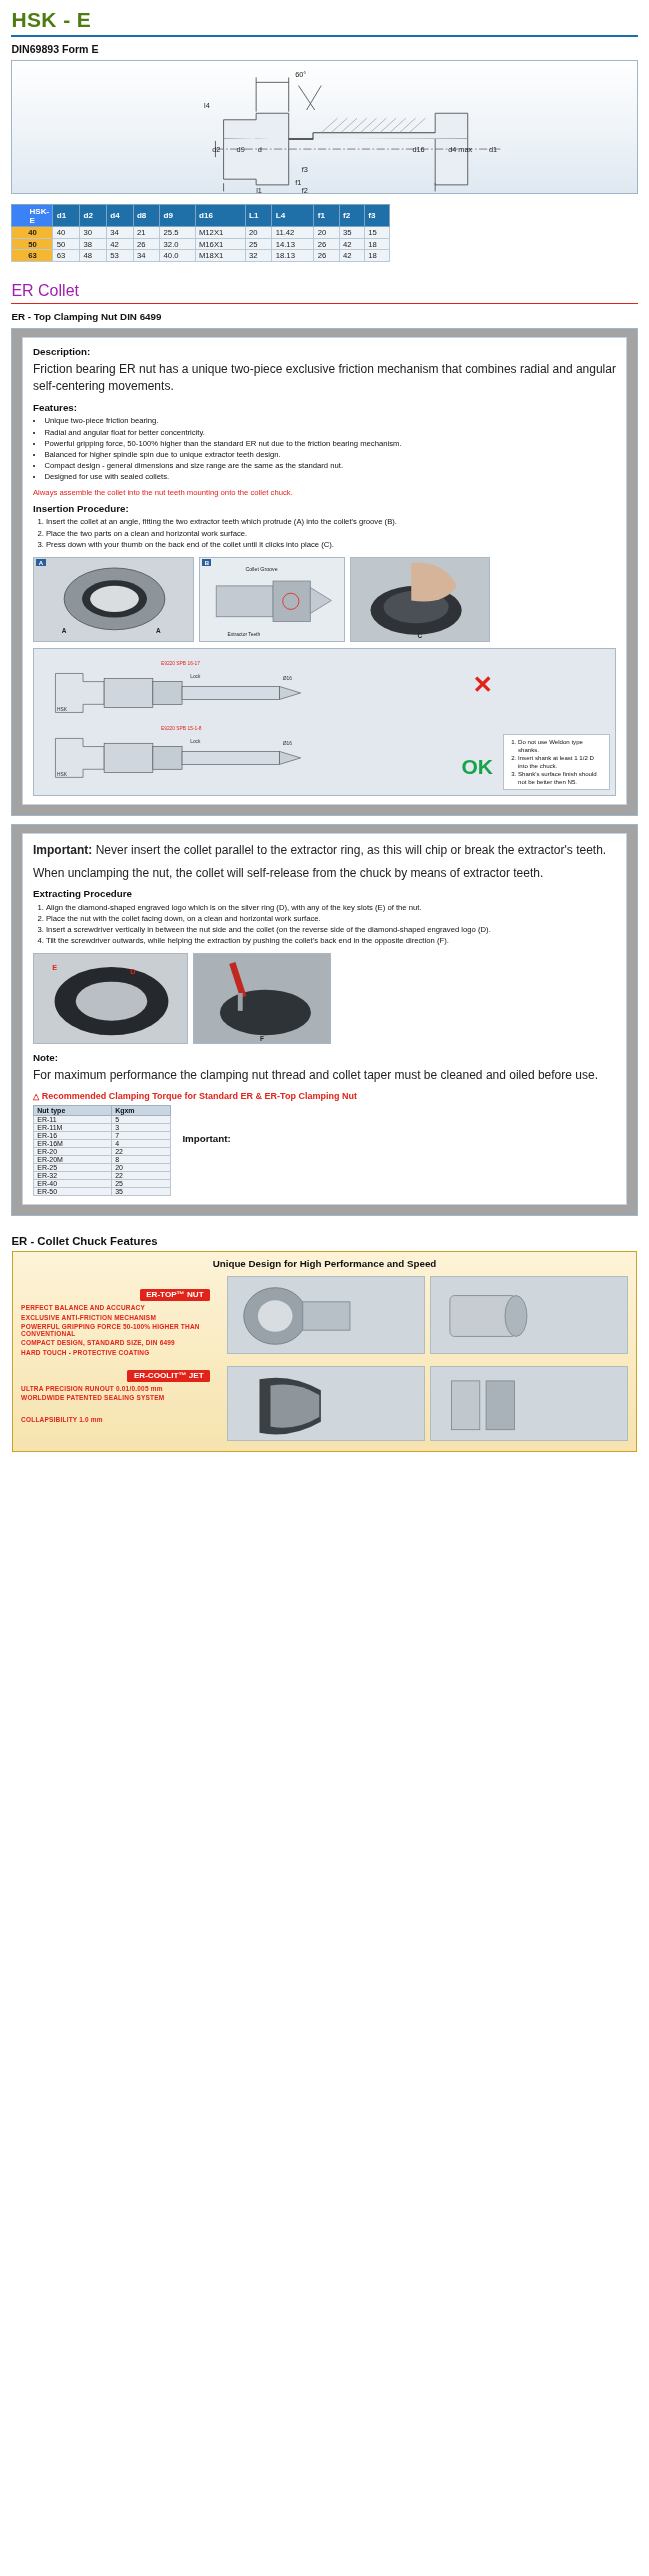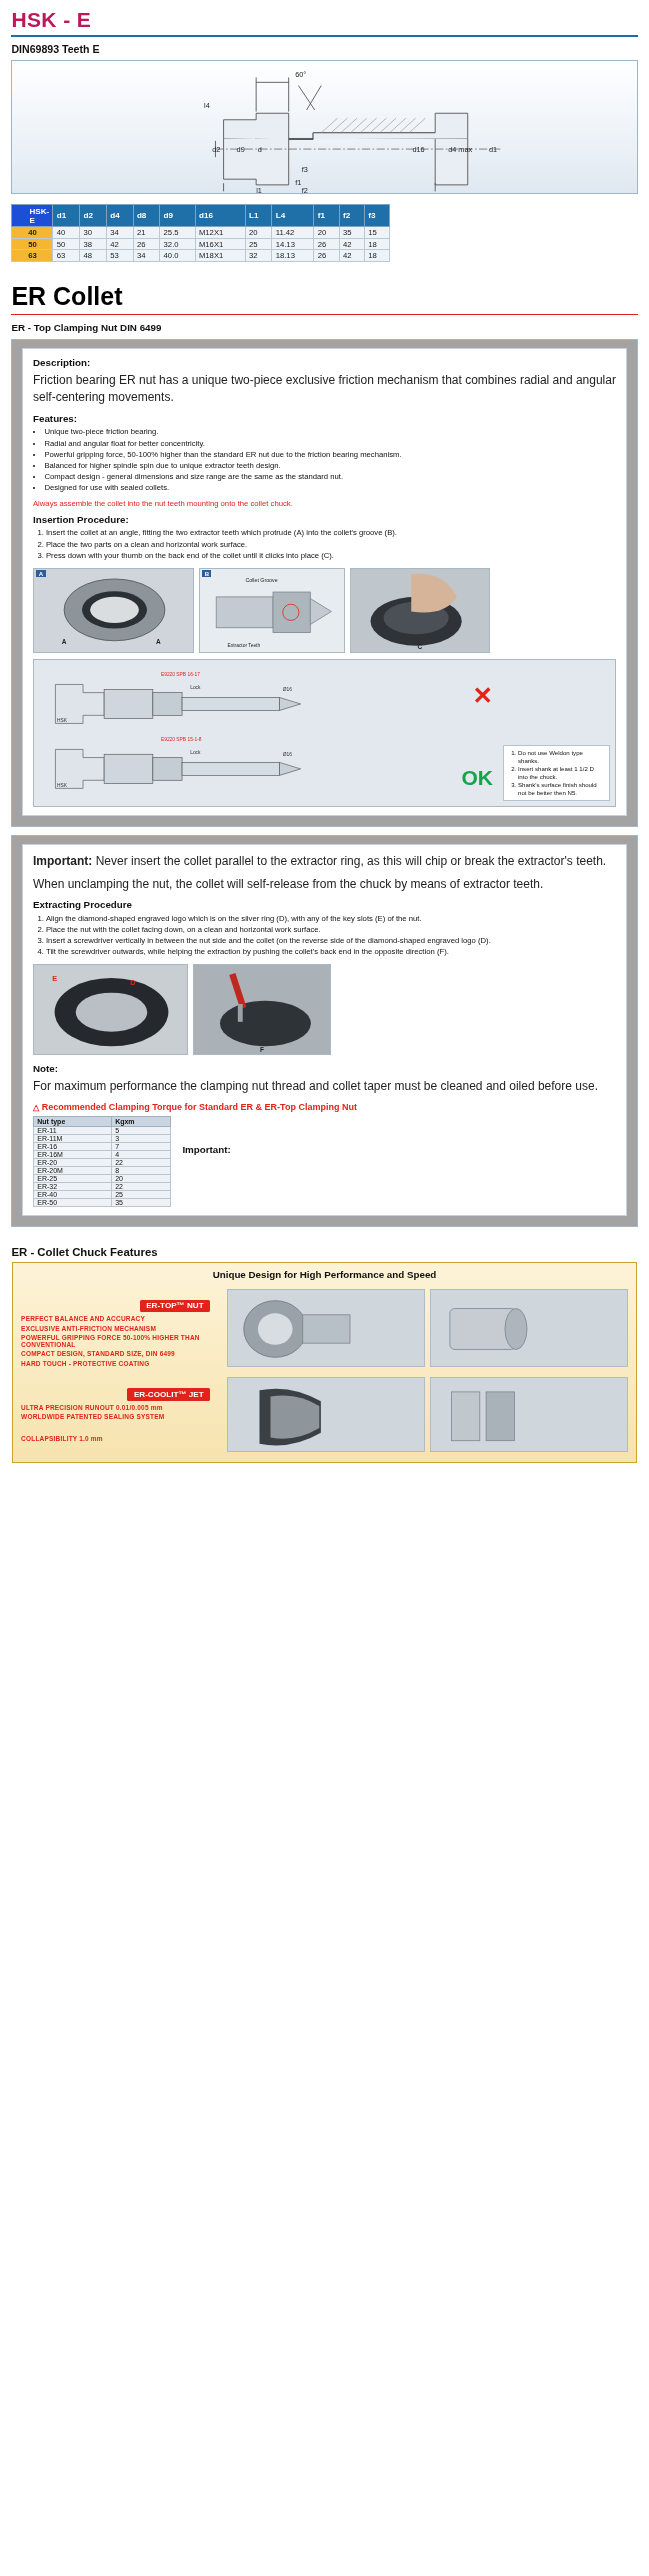--- a/index.html
+++ b/index.html
@@ -8,21 +8,21 @@
     width: 649px;
     background: #ffffff;
     font-family: "Liberation Sans", sans-serif;
     color: #111;
     font-size: 9px;
   }
   .page { width: 649px; position: relative; padding: 0 0 16.3px 0; }
 
   
   .sec-title {
-    color: #be185d;
+    color: #4d7c0f;
     font-size: 21px;
     font-weight: bold;
     letter-spacing: 0.4px;
     padding: 8.1px 11.4px 1.6px 11.4px;
   }
   .hr-blue { height: 1.6px; background: #1b6faa; margin: 1.6px 11.4px 6.5px 11.4px; }
   .sub-title {
     color: #111;
     font-size: 10.6px;
     font-weight: bold;
@@ -47,40 +47,40 @@
   }
   table.spec th {
     background: #1f6fa8;
     color: #fff;
     font-weight: bold;
     text-align: left;
     padding: 1.6px 3.3px;
     border: 0.8px solid #7fa3c0;
     font-size: 8.1px;
   }
-  table.spec th.first { background: #1d4ed8; padding-left: 17px; }
+  table.spec th.first { background: #3b82f6; padding-left: 17px; }
   table.spec td {
     border: 0.8px solid #b9c9d8;
     padding: 0.8px 3.3px;
     background: #eef3f8;
     color: #222;
   }
   table.spec td.lbl {
     background: #f5b731;
     font-weight: bold;
     color: #222;
     text-align: center;
     width: 28px;
   }
 
   
   .sec2-title {
-    color: #000000;
-    font-size: 25px;
-    font-weight: bold;
+    color: #a21caf;
+    font-size: 16px;
+    font-weight: normal;
     padding: 11.4px 11.4px 1.6px 11.4px;
   }
   .hr-red { height: 1.6px; background: #e2231a; margin: 1.6px 11.4px 6.5px 11.4px; }
   .sub2-title {
     font-size: 9.8px; font-weight: bold; padding: 0 11.4px 6.5px 11.4px; color:#111;
   }
 
   .bluebox {
     margin: 0 11.4px 8.1px 11.4px;
     border: 0.8px solid #9fb6c9;
@@ -153,33 +153,33 @@
     margin: 0 12px; border: 0.8px solid #c9a227;
     background: linear-gradient(180deg,#fdf3d7 0%, #f6e3ae 100%);
     padding: 6.5px 8.1px 9.8px 8.1px;
   }
   .goldtitle { text-align:center; font-weight:bold; font-size:9.8px; color:#111; margin-bottom:6.5px; }
   .badge {
     display:inline-block; background:#e2231a; color:#fff; font-weight:bold;
     font-size:8.1px; padding:1.6px 6.5px; border-radius:1.6px;
   }
   .featline { color:#e2231a; font-size:6.5px; font-weight:bold; margin:2.4px 0; letter-spacing:0.2px; }
-  .featwrap { display:flex; gap:17px; align-items:center; }
+  .featwrap { display:flex; gap:17px; align-items:flex-start; }
   .featcol { width: 189px; padding-top: 13px; }
   .imgcol { flex:1; display:flex; gap:4.9px; }
   .imgbox { background:#cfd6dc; border:0.8px solid #b0bbc4; flex:1; position:relative; }
 </style>
 </head>
 <body>
 
 <div class="page">
 
   <div class="sec-title">HSK - E</div>
   <div class="hr-blue"></div>
-  <div class="sub-title">DIN69893 Teeth E</div>
+  <div class="sub-title">DIN69893 Form E</div>
 
   <div class="draw-panel">
     <svg width="625" height="133" viewBox="0 0 768 163" style="font-size:11px">
       <g stroke="#444" fill="none" stroke-width="1">
 
         <path d="M260 95 L260 145 L300 145 L300 152 L340 152 L340 96 L370 96 L370 88 L520 88 L520 152 L560 152 L560 95 Z" fill="#e9eef4"></path>
         <path d="M260 95 L260 72 L300 72 L300 64 L340 64 L340 96" fill="#e9eef4"></path>
         <path d="M340 96 L370 96 L370 88 L520 88 L520 64 L560 64 L560 95" fill="#e9eef4"></path>
         <line x1="250" y1="108" x2="600" y2="108" stroke="#666" stroke-dasharray="10 3 2 3"></line>
 

